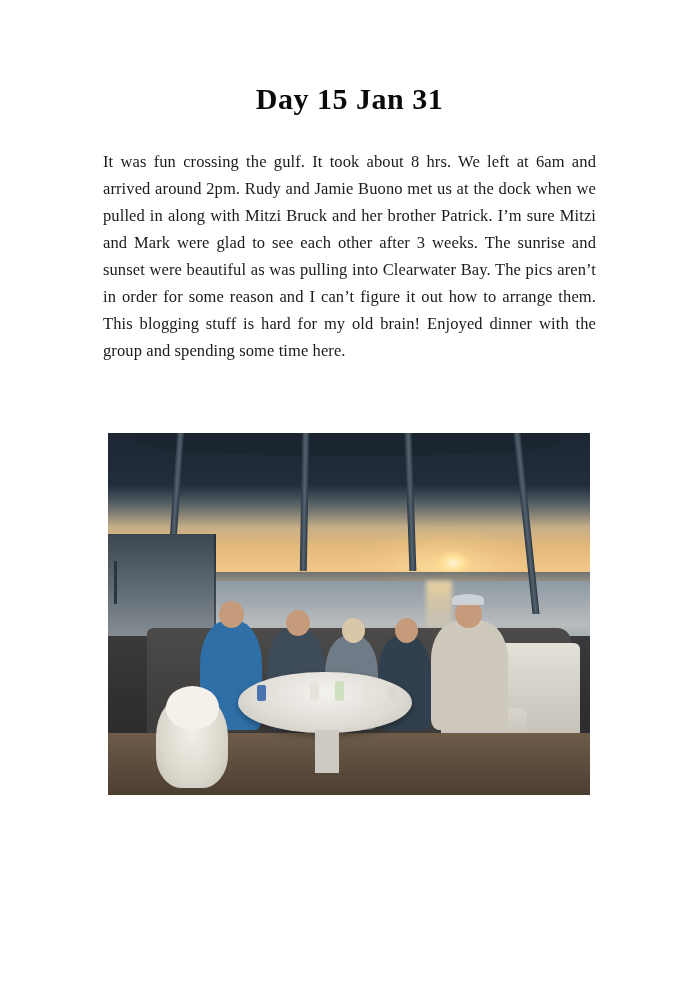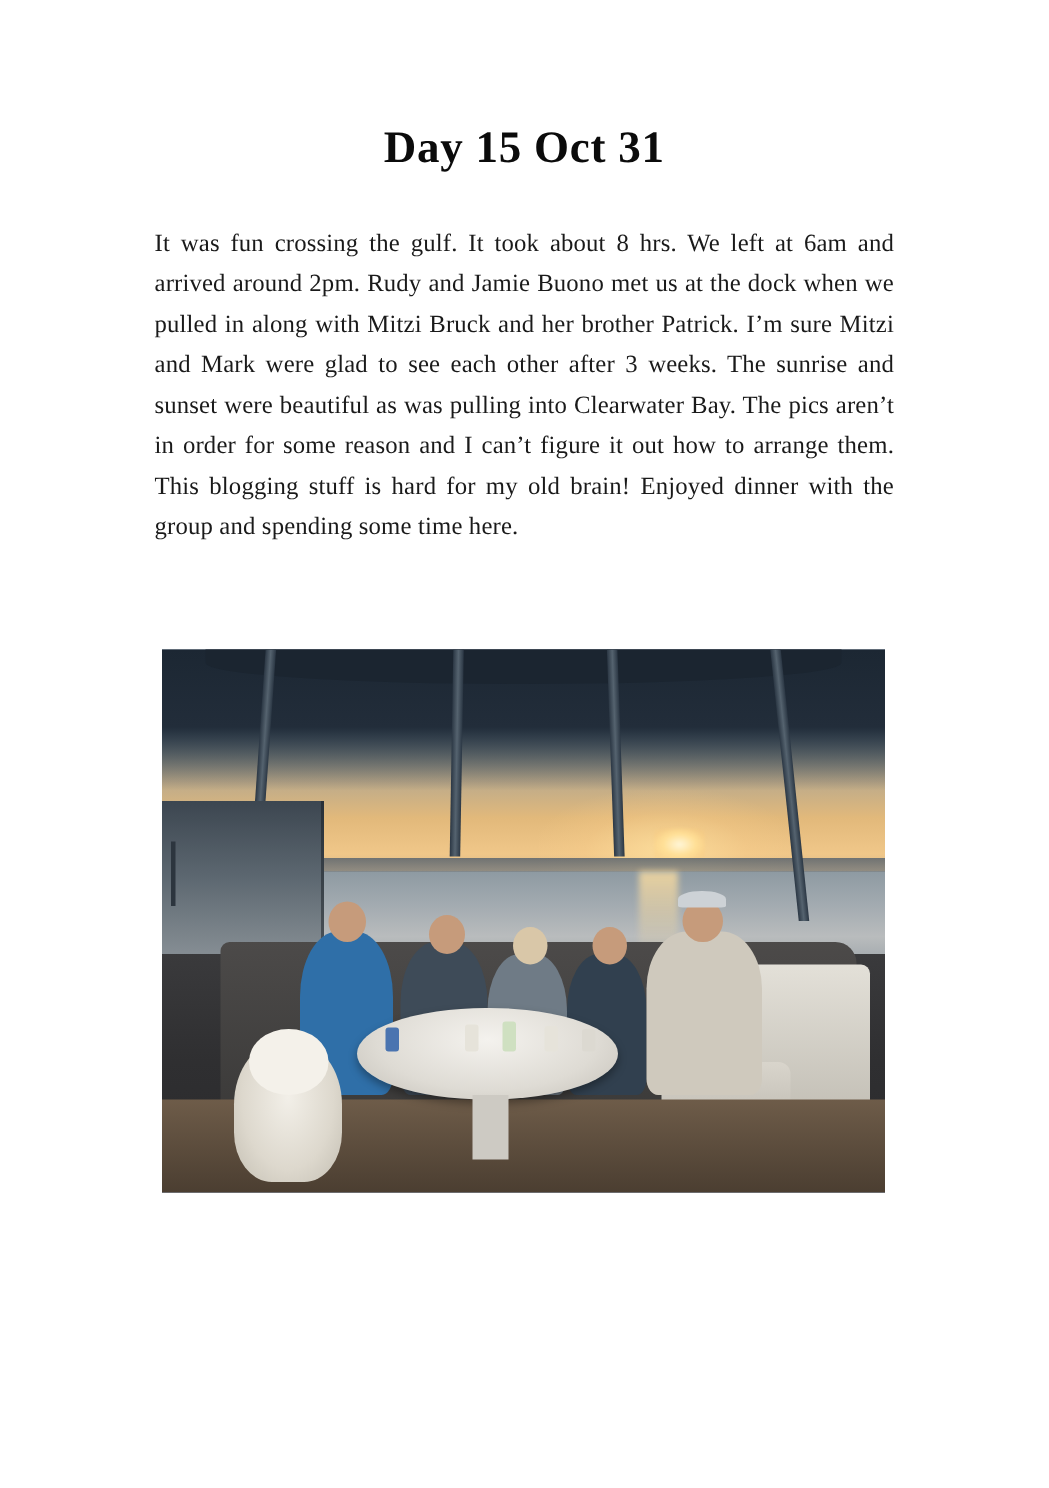--- a/index.html
+++ b/index.html
@@ -284,21 +284,21 @@
     font-family: "Liberation Serif", serif;
     font-size: 11px;
     color: #555555;
   }
 </style>
 </head>
 <body>
 
 <div class="page">
 
-  <h1 class="page-title">Day 15 Oct 31</h1>
+  <h1 class="page-title">Day 15 Jan 31</h1>
 
   <div class="body-text">It was fun crossing the gulf. It took about 8 hrs.  We left at 6am and arrived around 2pm. Rudy and Jamie Buono met us at the dock when we pulled in along with Mitzi Bruck and her brother Patrick.  I’m sure Mitzi and Mark were glad to see each other after 3 weeks.  The sunrise and sunset were beautiful as was pulling into Clearwater Bay.  The pics aren’t in order for some reason and I can’t figure it out how to arrange them.  This blogging stuff is hard for my old brain!  Enjoyed dinner with the group and spending some time here.</div>
 
   <div class="photo-frame">
     <div class="photo">
       <div class="sky"></div>
       <div class="sunglow"></div>
       <div class="sun"></div>
       <div class="far-shore"></div>
       <div class="sea"></div>

